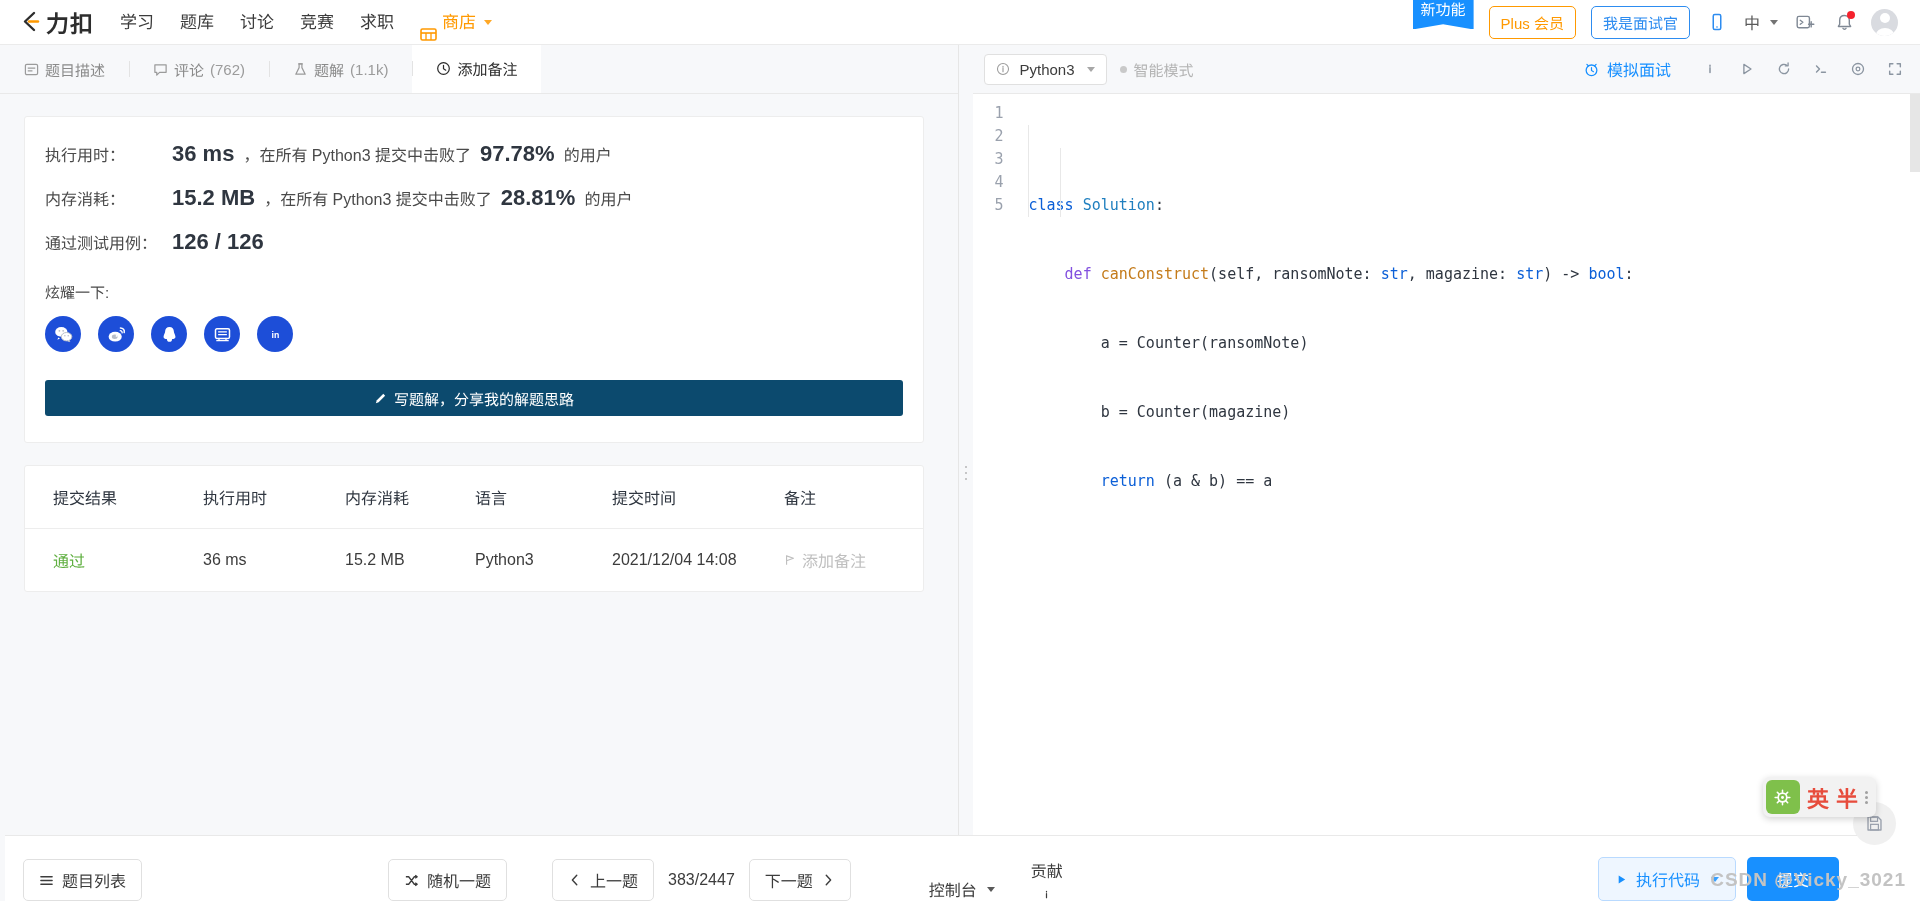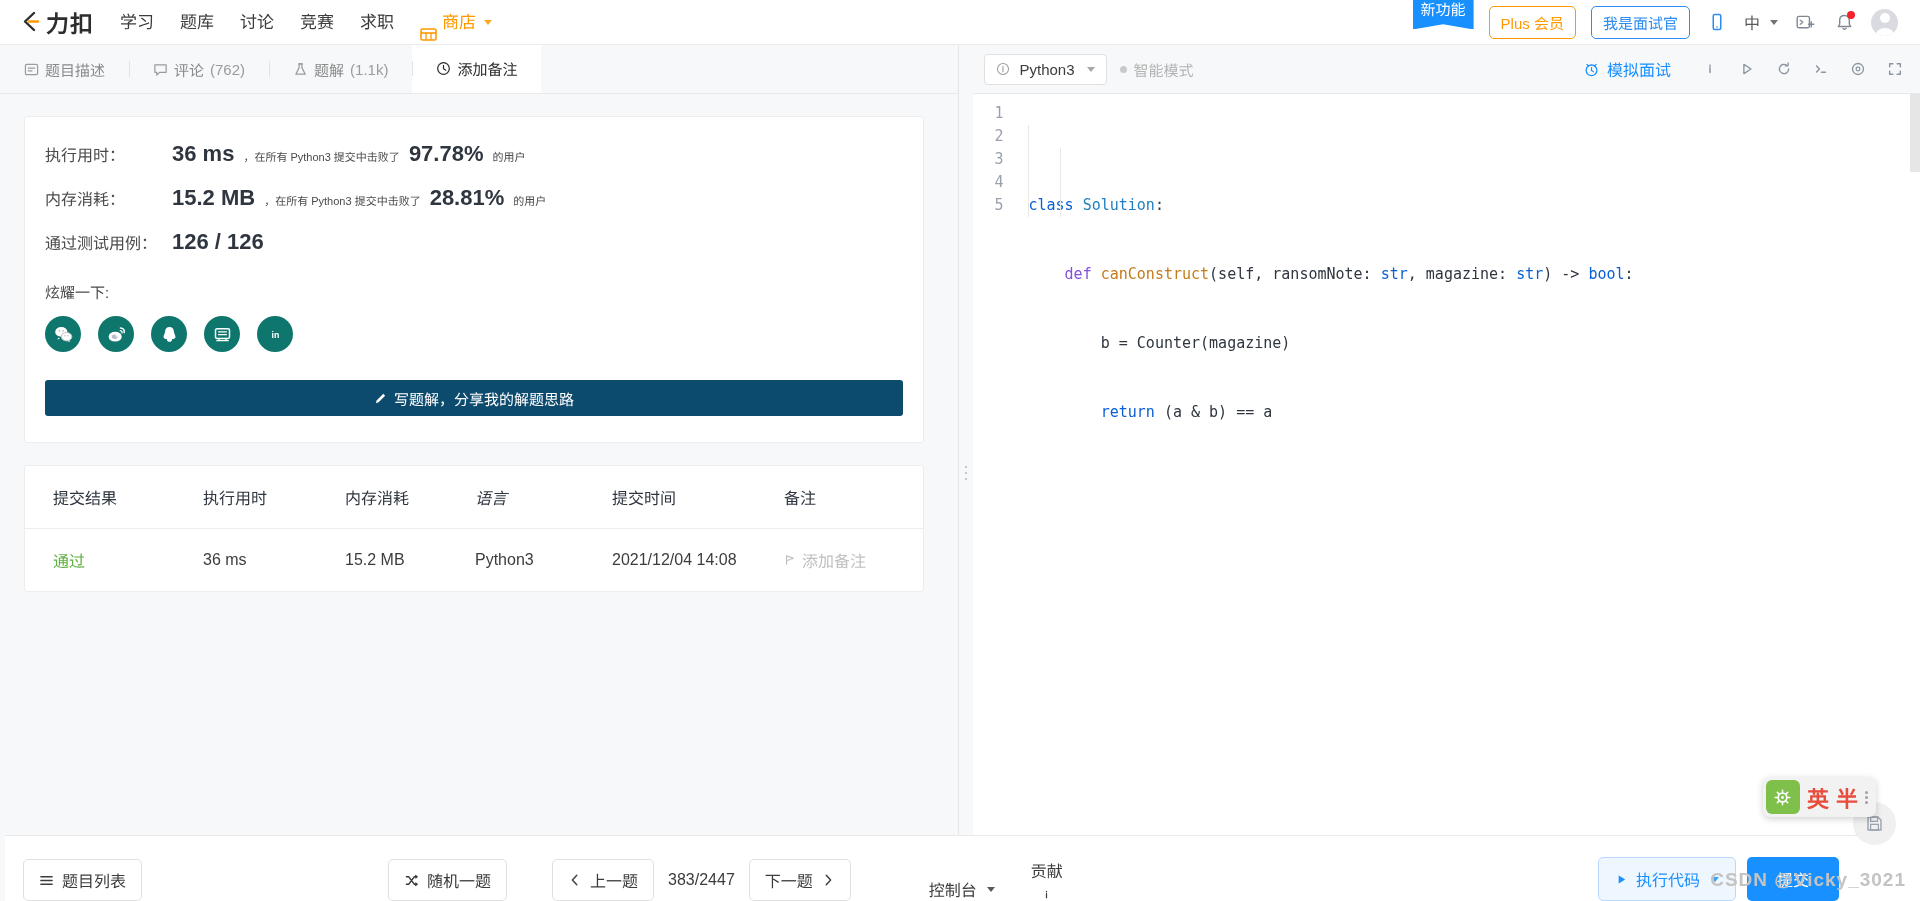--- a/index.html
+++ b/index.html
@@ -111,27 +111,27 @@
   .badge-pass {
     background: #f0f7ec; color: #2f3640; font-size: 16px;
     padding: 3px 10px; border-radius: 3px; margin-right: 13px;
   }
   .link-detail { font-size: 15px; color: #9b9b9b; cursor: pointer; }
   .add-note {
     margin-left: auto; font-size: 15px; color: #9b9b9b;
     display: flex; align-items: center; gap: 6px; cursor: pointer;
   }
   .big-num { font-size: 22px; font-weight: 600; color: #2f3640; }
-  .mid-txt { font-size: 11px; color: #4a4a4a; }
+  .mid-txt { font-size: 16px; color: #4a4a4a; }
   .stat-line { display: flex; align-items: baseline; gap: 9px; margin-bottom: 18px; }
   .stat-line .res-label { align-self: center; }
   .share-label { font-size: 15px; color: #4a4a4a; margin: 26px 0 14px; }
   .share-icons { display: flex; gap: 17px; margin-bottom: 28px; }
   .sicon {
-    width: 36px; height: 36px; border-radius: 50%; background: #0f766e;
+    width: 36px; height: 36px; border-radius: 50%; background: #1d4ed8;
     display: flex; align-items: center; justify-content: center;
     cursor: pointer; color: #fff;
   }
   .btn-write {
     width: 100%; height: 36px; background: #0c4a6e; color: #fff;
     border: none; border-radius: 3px; font-size: 15px; cursor: pointer;
     display: flex; align-items: center; justify-content: center; gap: 7px;
     font-family: inherit;
   }
 
@@ -141,21 +141,21 @@
     border: 1px solid #ededed; border-radius: 3px; font-size: 16px;
   }
   .subs-table table { width: 100%; border-collapse: collapse; }
   .subs-table th {
     text-align: left; font-weight: 400; color: #2f3640;
     padding: 19px 0 19px 0; border-bottom: 1px solid #ededed;
   }
   .subs-table td { padding: 19px 0; color: #3c3c3c; }
   .subs-table th:first-child, .subs-table td:first-child { padding-left: 28px; }
   .col-res { width: 178px; } .col-time { width: 142px; }
-  .col-mem { width: 130px; } .col-lang { width: 137px; font-style: italic; } .col-date { width: 172px; }
+  .col-mem { width: 130px; } .col-lang { width: 137px; } .col-date { width: 172px; }
   .pass-link { color: #5faf40; cursor: pointer; }
   .date-cell { color: #9b9b9b; }
   .note-cell { color: #bfbfbf; display: flex; align-items: center; gap: 6px; cursor: pointer; }
 
   
   .splitter {
     width: 14px; background: #f7f8fa; display: flex; align-items: center;
     justify-content: center; cursor: col-resize; flex: none;
   }
   .splitter-dots { display: flex; flex-direction: column; gap: 4px; }
@@ -545,20 +545,21 @@
           <div>2</div>
           <div>3</div>
           <div>4</div>
           <div>5</div>
         </div>
         <div class="code-lines">
           <div class="indent-guide" style="left:13px; top:23px; height:92px;"></div>
           <div class="indent-guide" style="left:45px; top:46px; height:69px;"></div>
           <div class="ln"><span class="kw">class</span> <span class="cls">Solution</span>:</div>
           <div class="ln">    <span class="kw2">def</span> <span class="fn">canConstruct</span>(<span class="self">self</span>, ransomNote: <span class="ty">str</span>, magazine: <span class="ty">str</span>) -&gt; <span class="ty">bool</span>:</div>
+          <div class="ln">        a = Counter(ransomNote)</div>
           <div class="ln">        b = Counter(magazine)</div>
           <div class="ln">        <span class="kw">return</span> (a &amp; b) == a</div>
         </div>
       </div>
 
       <div class="save-float">
         <svg viewBox="0 0 22 22" width="19" height="19">
           <path d="M3.5 3.5 H15 L18.5 7 V18.5 H3.5 Z" fill="none" stroke="#9aa1ad" stroke-width="1.6" stroke-linejoin="round"></path>
           <rect x="6.5" y="3.5" width="8" height="5" fill="none" stroke="#9aa1ad" stroke-width="1.4"></rect>
           <rect x="6.5" y="12" width="9" height="6.5" fill="none" stroke="#9aa1ad" stroke-width="1.4"></rect>

